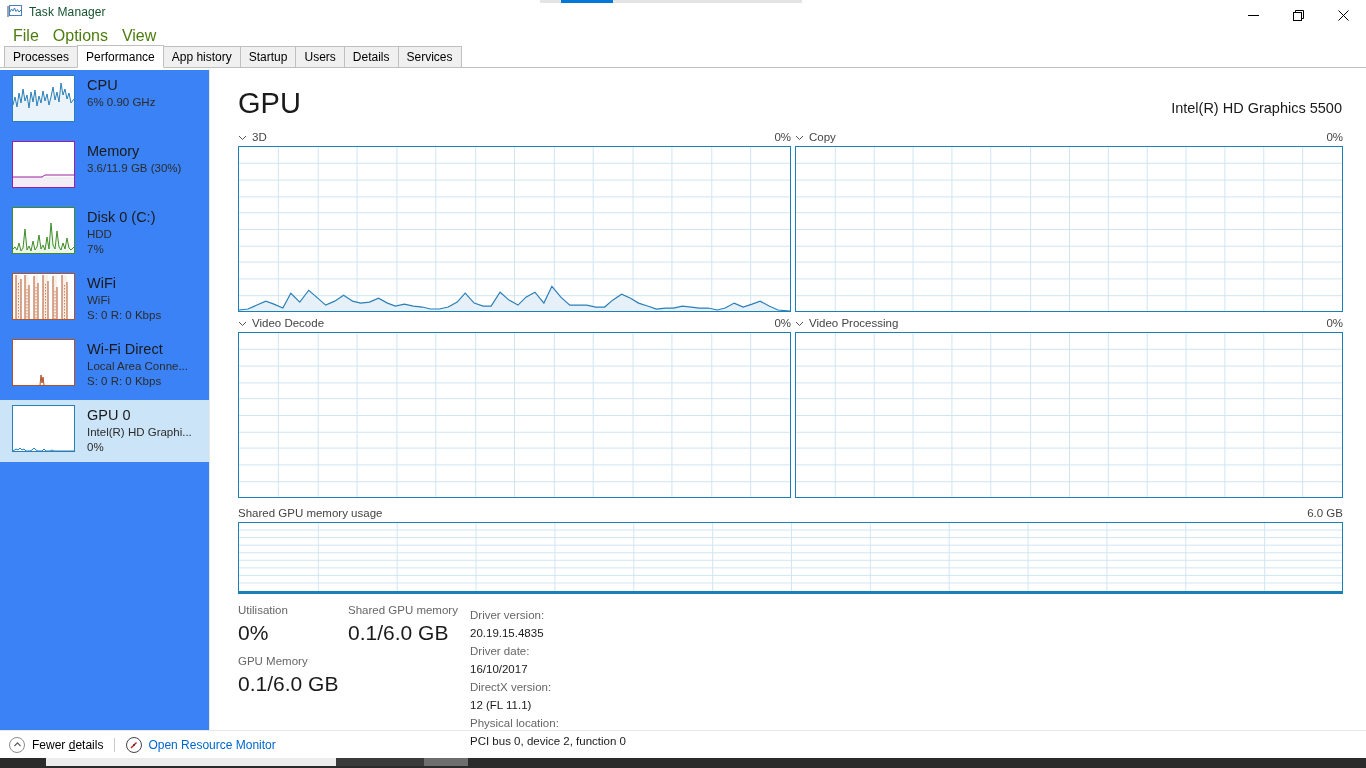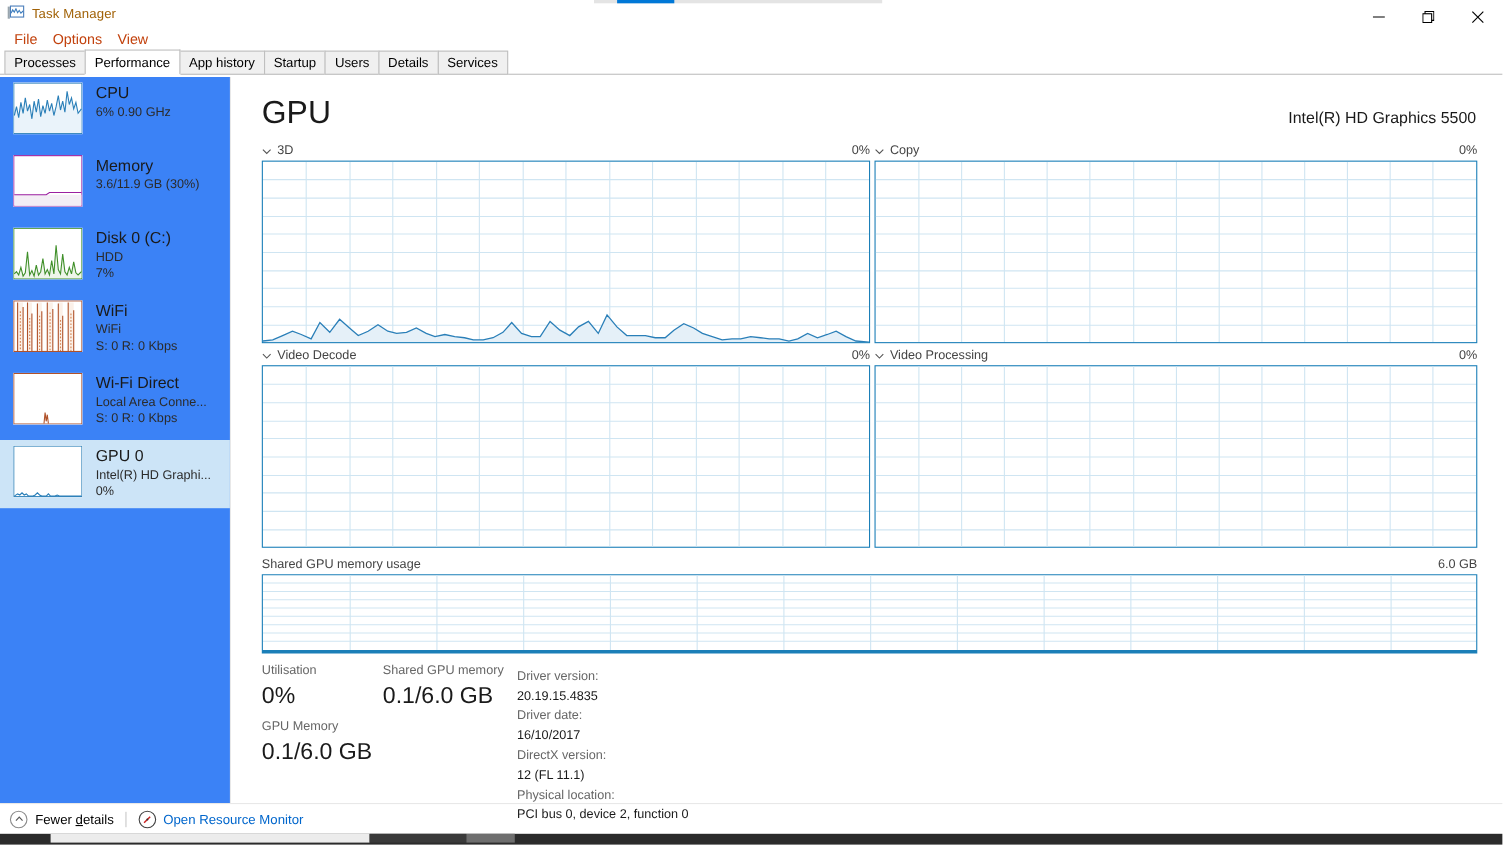--- a/index.html
+++ b/index.html
@@ -46,38 +46,38 @@
     background: #ffffff; border: 1px solid #4a7ebb;
   }
   .tm-icon .wave {
     position: absolute; left: 4px; top: 3px; width: 11px; height: 7px;
   }
   .tm-icon .stand {
     position: absolute; left: 1px; top: 2px; width: 2px; height: 11px;
     background: #9aa5ad;
   }
   .title-text {
-    font-size: 12px; color: #a16207; letter-spacing: 0.1px;
+    font-size: 12px; color: #14532d; letter-spacing: 0.1px;
   }
   .winbtns {
     position: absolute; right: 0; top: 0; height: 30px; display: flex;
   }
   .winbtn {
     width: 45px; height: 30px; display: flex; align-items: center;
     justify-content: center; color: #000;
   }
   .winbtn svg { display: block; }
 
   
   .menubar {
     position: absolute; top: 26px; left: 0; width: 1366px; height: 20px;
     display: flex; align-items: center; padding-left: 6px;
   }
   .menuitem {
-    font-size: 13px; color: #c2410c; padding: 2px 7px; line-height: 14px;
+    font-size: 16px; color: #4d7c0f; padding: 2px 7px; line-height: 14px;
   }
 
   
   .tabstrip {
     position: absolute; top: 48px; left: 0; width: 1366px; height: 20px;
   }
   .tabstrip .baseline {
     position: absolute; left: 0; bottom: 0; width: 1366px; height: 1px;
     background: #bfbfbf;
   }

